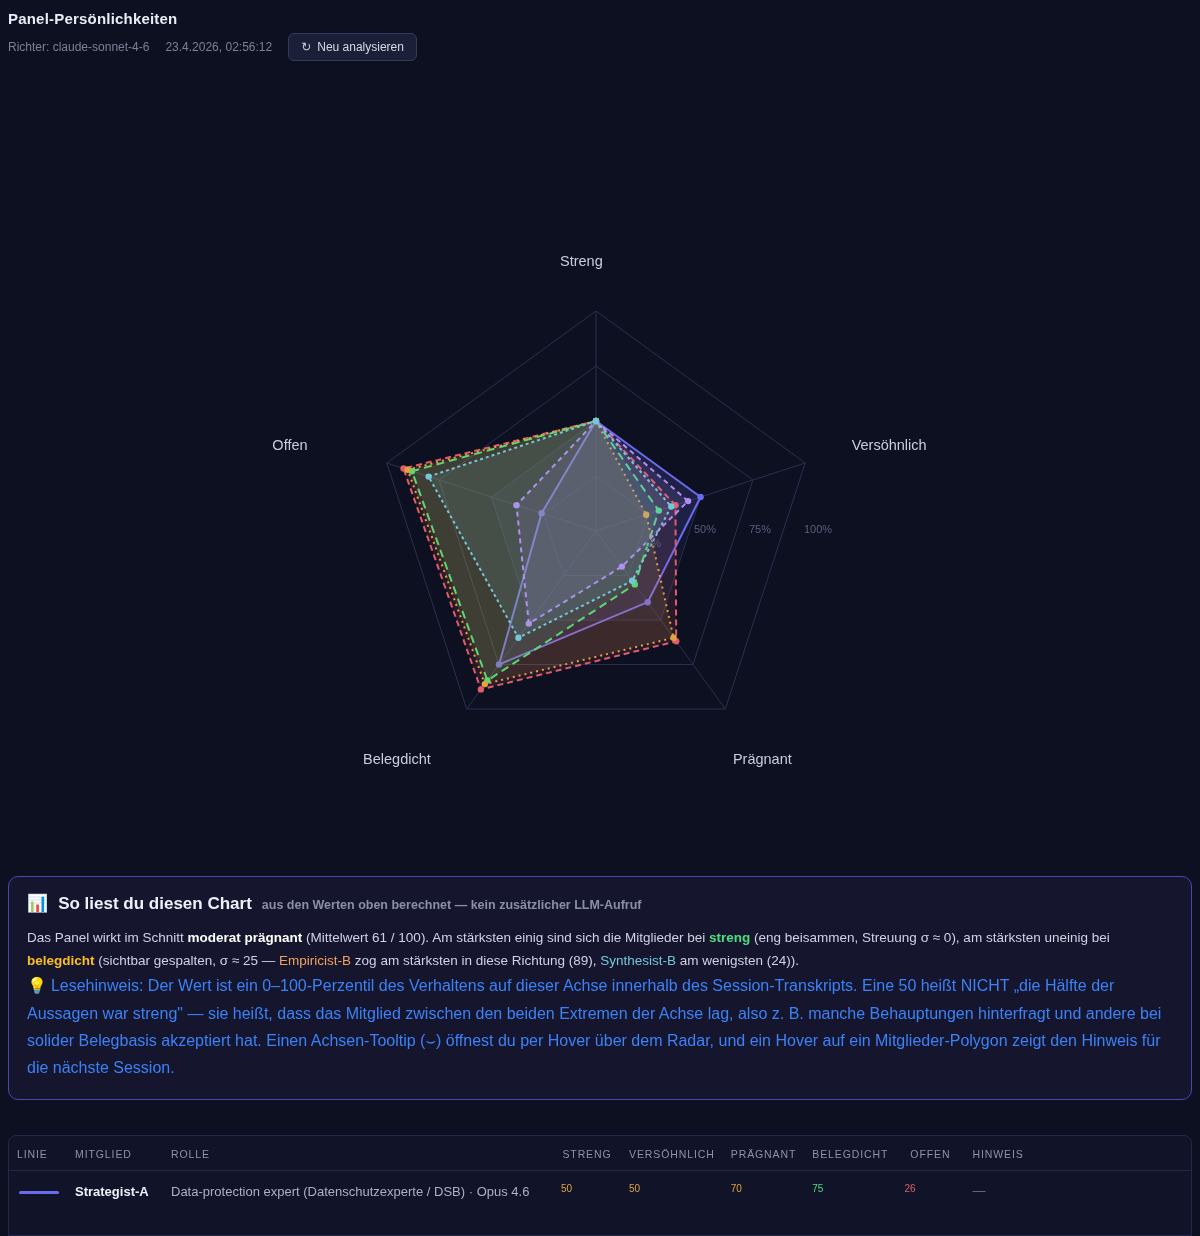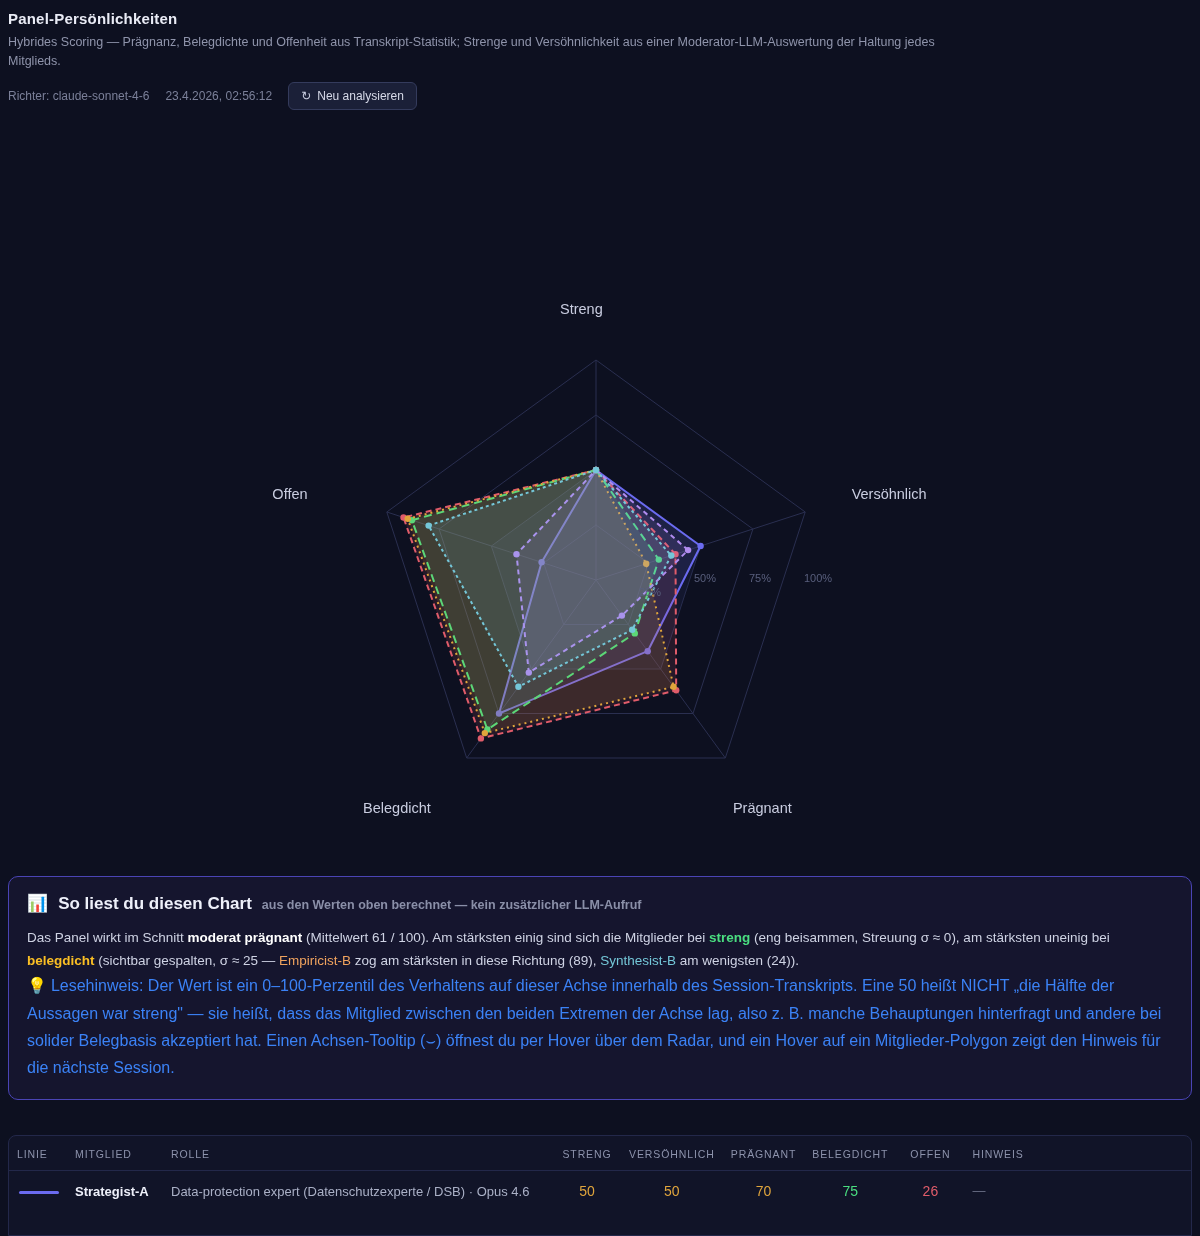--- a/index.html
+++ b/index.html
@@ -77,34 +77,33 @@
     font-size: 10.5px; letter-spacing: .9px; color: #8d93ac; font-weight: normal;
     text-transform: uppercase; text-align: left; padding: 12px 8px 10px 8px;
     border-bottom: 1px solid #23284a;
   }
   thead th.num { text-align: center; }
   tbody td { padding: 12px 8px; font-size: 13px; vertical-align: top; }
   td.line { width: 56px; padding-left: 10px; }
   .line-swatch { display: block; width: 40px; height: 3px; border-radius: 2px; margin-top: 8px; }
   td.member { font-weight: bold; color: #eef0fa; width: 96px; line-height: 1.35; }
   td.role { color: #aab0c6; line-height: 1.45; width: 390px; }
-  td.num { text-align: center; width: 68px; font-size: 14px; }
+  td.num { width: 68px; font-size: 10px; }
   .v-amber { color: #e0a53c; }
   .v-green { color: #4ade80; }
   .v-red { color: #e05c6a; }
   .v-dash { color: #6b7189; }
 </style>
 </head>
 <body>
 
 <div class="page">
 
   <div class="header">
     <div class="title">Panel-Persönlichkeiten</div>
-    <div class="subtitle">Hybrides Scoring — Prägnanz, Belegdichte und Offenheit aus Transkript-Statistik; Strenge und Versöhnlichkeit aus einer Moderator-LLM-Auswertung der Haltung jedes Mitglieds.</div>
     <div class="metarow">
       <span class="meta-judge">Richter: claude-sonnet-4-6</span>
       <span class="meta-time">23.4.2026, 02:56:12</span>
       <button class="rebtn">
         <span class="gl">↻</span>
         <span>Neu analysieren</span>
       </button>
     </div>
   </div>
 

